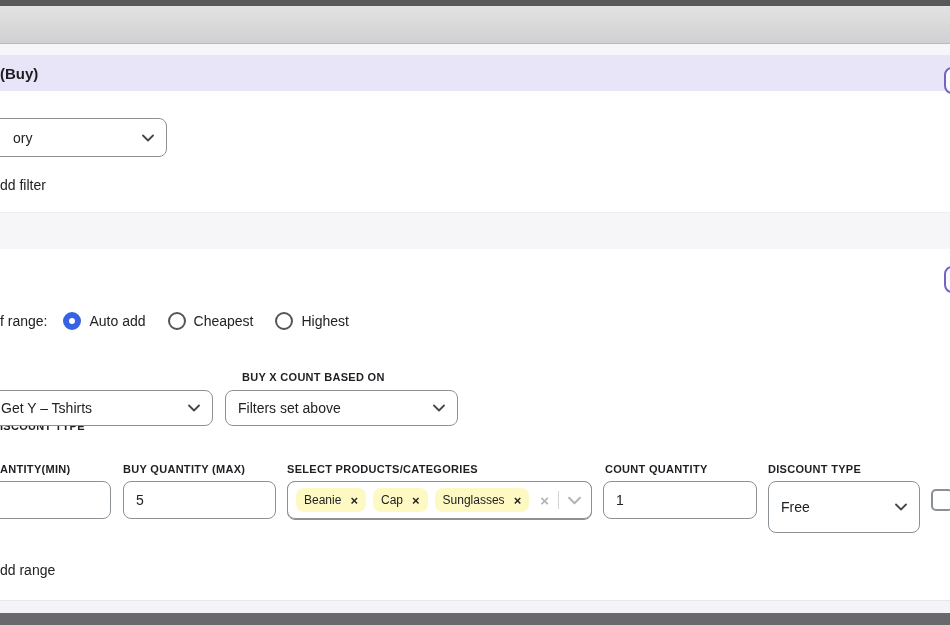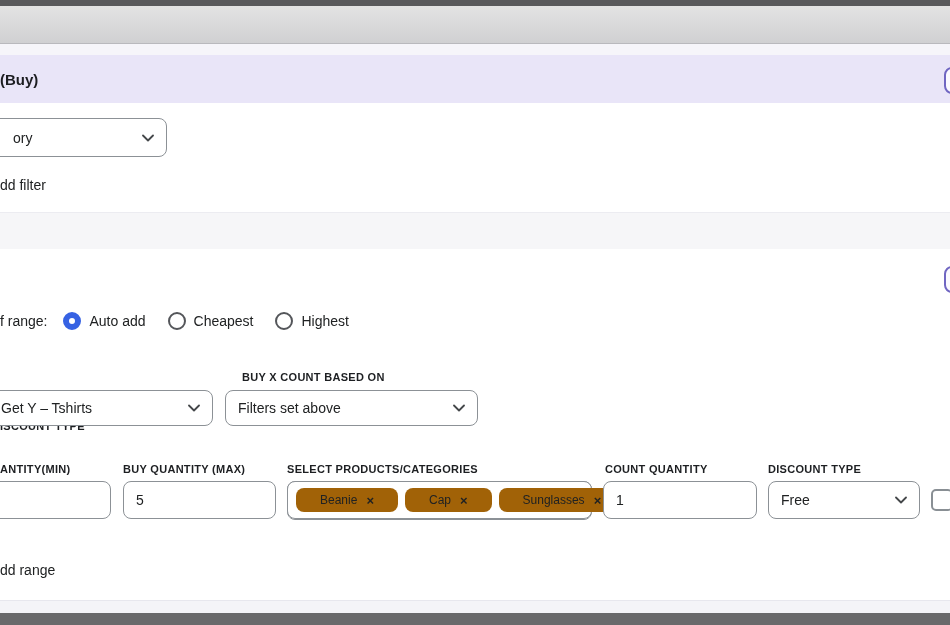--- a/index.html
+++ b/index.html
@@ -21,21 +21,21 @@
     position: absolute; left: 0; top: 6px; width: 950px; height: 38px;
     background: linear-gradient(#e3e3e3, #d0d0d2);
     border-bottom: 1px solid #b9b9bd;
   }
   .pre-header-strip { position: absolute; left: 0; top: 44px; width: 950px; height: 11px; background: #f6f5fa; }
   .bottom-light-band { position: absolute; left: 0; top: 600px; width: 950px; height: 13px; background: #f4f4f8; border-top: 1px solid #e7e7ee; }
   .bottom-dark-bar { position: absolute; left: 0; top: 613px; width: 950px; height: 12px; background: #69696b; }
 
   
   .section-header {
-    position: absolute; left: 0; width: 950px; height: 48px;
+    position: absolute; left: 0; width: 950px; height: 36px;
     background: #e9e5f8;
     display: flex; align-items: center;
   }
   .section-header.buy { top: 55px; }
   .section-header.discount { top: 249px; }
   .section-title { font-size: 15px; font-weight: 700; color: #1c1d21; padding-left: 0; }
   .partial-accent-btn {
     position: absolute; left: 944px; width: 40px; height: 27px;
     border: 2px solid #7066c2; border-radius: 8px; background: #fbfaff;
   }
@@ -61,22 +61,22 @@
 
   
   .cat-select { left: -60px; top: 118px; width: 227px; height: 39px; }
   .cat-select .val { margin-left: 60px; }
 
   
   .buy-tags-field { left: 178px; top: 118px; width: 810px; height: 39px; padding: 0 8px; }
 
   .chip {
     display: inline-flex; align-items: center; gap: 9px;
-    background: #a16207; border-radius: 8px;
-    padding: 5px 24px; font-size: 12px; color: #202223; white-space: nowrap;
+    background: #fef9c3; border-radius: 8px;
+    padding: 5px 8px; font-size: 12px; color: #202223; white-space: nowrap;
   }
   .chip .x { font-weight: 700; font-size: 13px; line-height: 1; cursor: pointer; }
 
   .link-text { position: absolute; left: 0; font-size: 14px; color: #202223; cursor: pointer; }
   .add-filter { top: 177px; }
   .add-range { top: 562px; }
 
   
   .radio-row { position: absolute; left: 0; top: 312px; display: flex; align-items: center; font-size: 14px; }
   .radio-label-lead { margin-right: 16px; }
@@ -87,32 +87,32 @@
 
   
   .fld-label {
     position: absolute; font-size: 11px; font-weight: 600;
     letter-spacing: 0.3px; color: #1d1f22; white-space: nowrap;
   }
 
   
   .dd-discount-type { left: -72px; top: 390px; width: 285px; height: 36px; }
   .dd-discount-type .val { margin-left: 60px; }
-  .dd-buy-x { left: 225px; top: 390px; width: 253px; height: 36px; }
+  .dd-buy-x { left: 225px; top: 390px; width: 233px; height: 36px; }
 
   
   .in-qty-min { left: -42px; top: 481px; width: 153px; }
   .in-qty-max { left: 123px; top: 481px; width: 153px; }
   .multiselect { left: 287px; top: 481px; width: 305px; padding: 0 10px 0 8px; }
   .ms-tags { display: flex; align-items: center; gap: 7px; }
   .ms-controls { margin-left: auto; display: flex; align-items: center; gap: 9px; color: #b0b4b8; }
   .ms-clear { font-size: 15px; font-weight: 700; color: #b0b4b8; cursor: pointer; line-height: 1; }
   .ms-divider { width: 1px; height: 18px; background: #d4d6d9; }
   .in-free-qty { left: 603px; top: 481px; width: 154px; }
-  .dd-free-type { left: 768px; top: 481px; width: 152px; height: 38px; }
+  .dd-free-type { left: 768px; top: 481px; width: 152px; height: 52px; }
   .checkbox {
     position: absolute; left: 931px; top: 489px; width: 22px; height: 22px;
     border: 2px solid #898f94; border-radius: 5px; background: #fff; cursor: pointer;
   }
 </style>
 </head>
 <body>
 
 <div class="screen">
 

